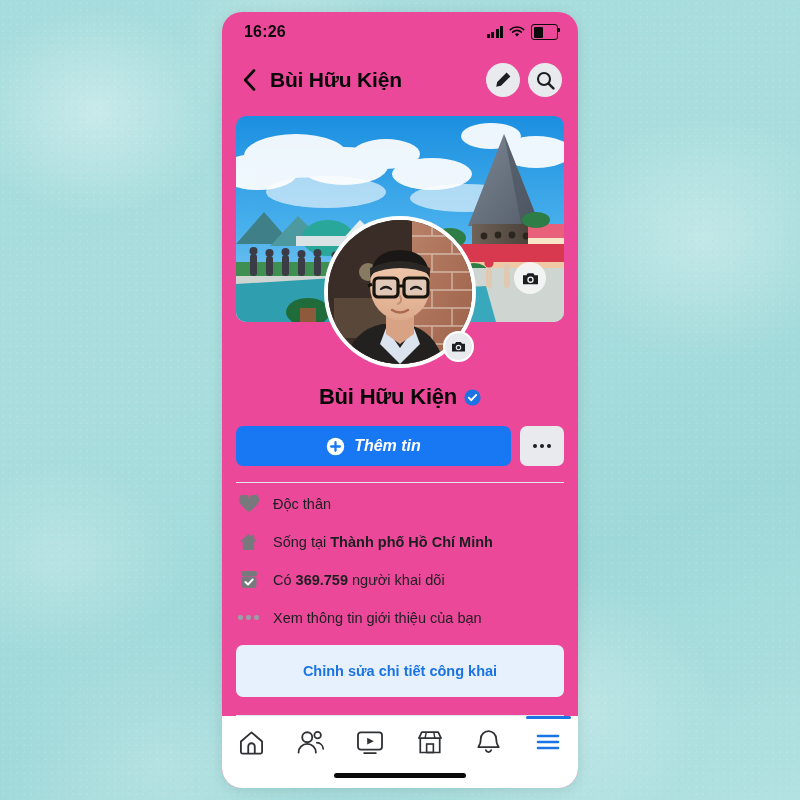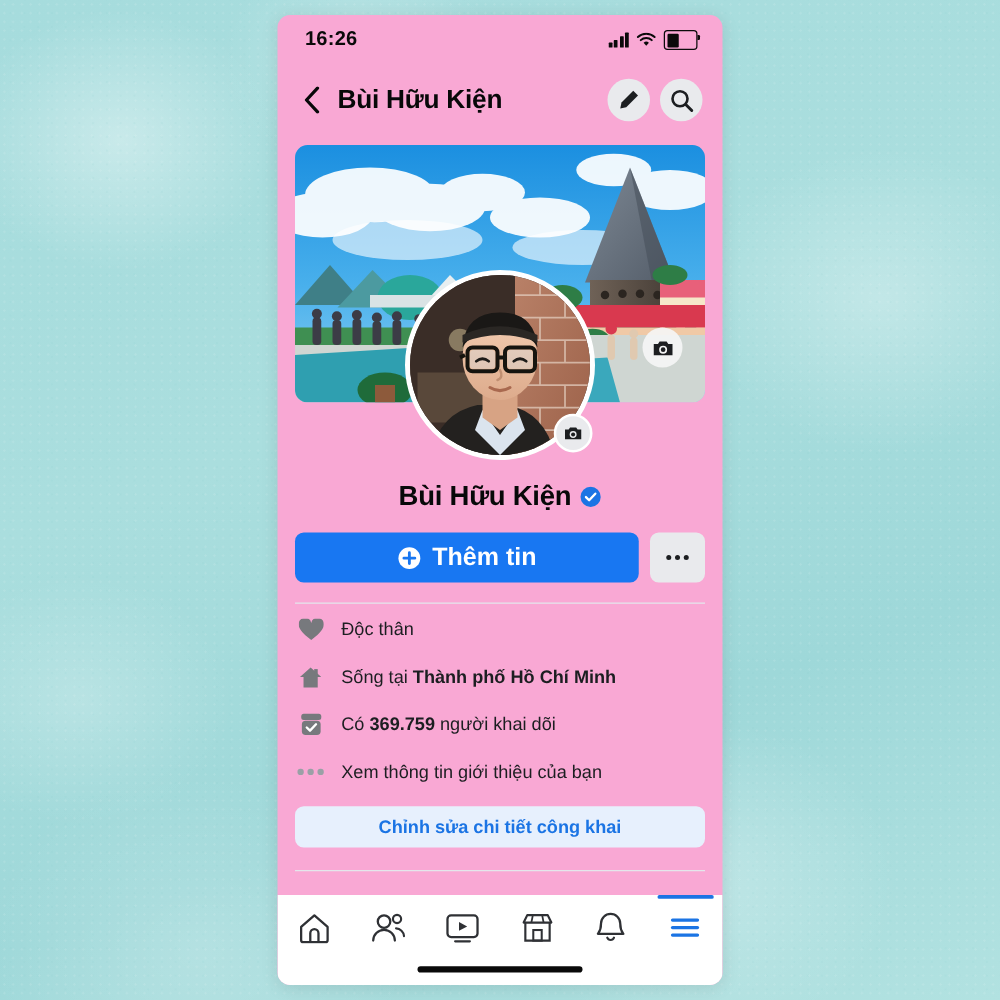--- a/index.html
+++ b/index.html
@@ -25,21 +25,21 @@
   #noise{position:absolute;inset:0;opacity:.22;
     background-image:
       radial-gradient(rgba(255,255,255,.5) 1px, transparent 1px),
       radial-gradient(rgba(130,200,202,.45) 1px, transparent 1px);
     background-size:7px 7px, 11px 11px;
     background-position:0 0, 3px 5px;}
 
   
   #phone{
     position:absolute;left:222px;top:12px;width:356px;height:776px;
-    background:#f9a8d4;border-radius:10px;overflow:hidden;
+    background:#ec4899;border-radius:20px;overflow:hidden;
     box-shadow:0 2px 14px rgba(0,0,0,.10);
   }
 
   
   .statusbar{height:40px;display:flex;align-items:center;justify-content:space-between;padding:0 20px 0 22px;}
   .clock{font-size:16px;font-weight:bold;color:#0a0a0a;letter-spacing:.2px;}
   .status-right{display:flex;align-items:center;gap:6px;}
   .bars{display:flex;align-items:flex-end;gap:1.5px;height:12px;}
   .bars i{display:block;width:3px;background:#0a0a0a;border-radius:.5px;}
   .bars i:nth-child(1){height:4px}.bars i:nth-child(2){height:6px}
@@ -70,36 +70,36 @@
               display:flex;align-items:center;justify-content:center;cursor:pointer;}
 
   
   .name-row{margin-top:62px;display:flex;align-items:center;justify-content:center;gap:7px;}
   .pname{font-size:22px;font-weight:bold;color:#080809;letter-spacing:-.2px;}
   .verified{width:17px;height:17px;}
 
   
   .actions{display:flex;gap:9px;padding:0 14px;margin-top:16px;}
   .btn-primary{flex:1;height:40px;background:#1877f2;border-radius:7px;display:flex;align-items:center;justify-content:center;gap:9px;cursor:pointer;}
-  .btn-primary span{color:#fff;font-size:20px;font-weight:bold;}
+  .btn-primary span{color:#fff;font-size:16px;font-weight:bold;font-style:italic;}
   .btn-more{width:44px;height:40px;background:#e9eaed;border-radius:7px;display:flex;align-items:center;justify-content:center;gap:3px;cursor:pointer;}
   .btn-more i{width:4px;height:4px;border-radius:50%;background:#1c1e21;display:block;}
 
   
   .divider{height:1px;background:#e4e6eb;margin:16px 14px 0;}
   .info{padding:0 16px;}
   .info-row{display:flex;align-items:center;gap:14px;height:35px;margin-top:3px;cursor:pointer;}
   .info-ico{width:21px;display:flex;justify-content:center;align-items:center;}
   .info-txt{font-size:14.5px;color:#1c1e21;}
   .info-txt b{font-weight:bold;}
   .dots3{display:flex;gap:3.5px;align-items:center;}
   .dots3 i{width:4.5px;height:4.5px;border-radius:50%;background:#9aa0a6;display:block;}
 
   
-  .edit-pub{margin:10px 14px 0;height:33px;background:#e7f0fd;border-radius:7px;
+  .edit-pub{margin:10px 14px 0;height:52px;background:#e7f0fd;border-radius:7px;
             display:flex;align-items:center;justify-content:center;cursor:pointer;}
   .edit-pub span{color:#1b74e4;font-size:14.5px;font-weight:bold;}
   .divider2{height:1px;background:#e4e6eb;margin:18px 14px 0;}
 
   
   .bottomnav{position:absolute;left:0;right:0;bottom:0;height:72px;background:#fff;}
   .navrow{display:flex;height:52px;align-items:center;}
   .navitem{flex:1;display:flex;align-items:center;justify-content:center;position:relative;height:100%;cursor:pointer;}
   .navitem.active::before{content:"";position:absolute;top:0;left:12%;right:12%;height:3px;background:#1b74e4;border-radius:2px;}
   .homebar{position:absolute;bottom:10px;left:50%;transform:translateX(-50%);width:132px;height:5px;background:#0a0a0a;border-radius:3px;}

